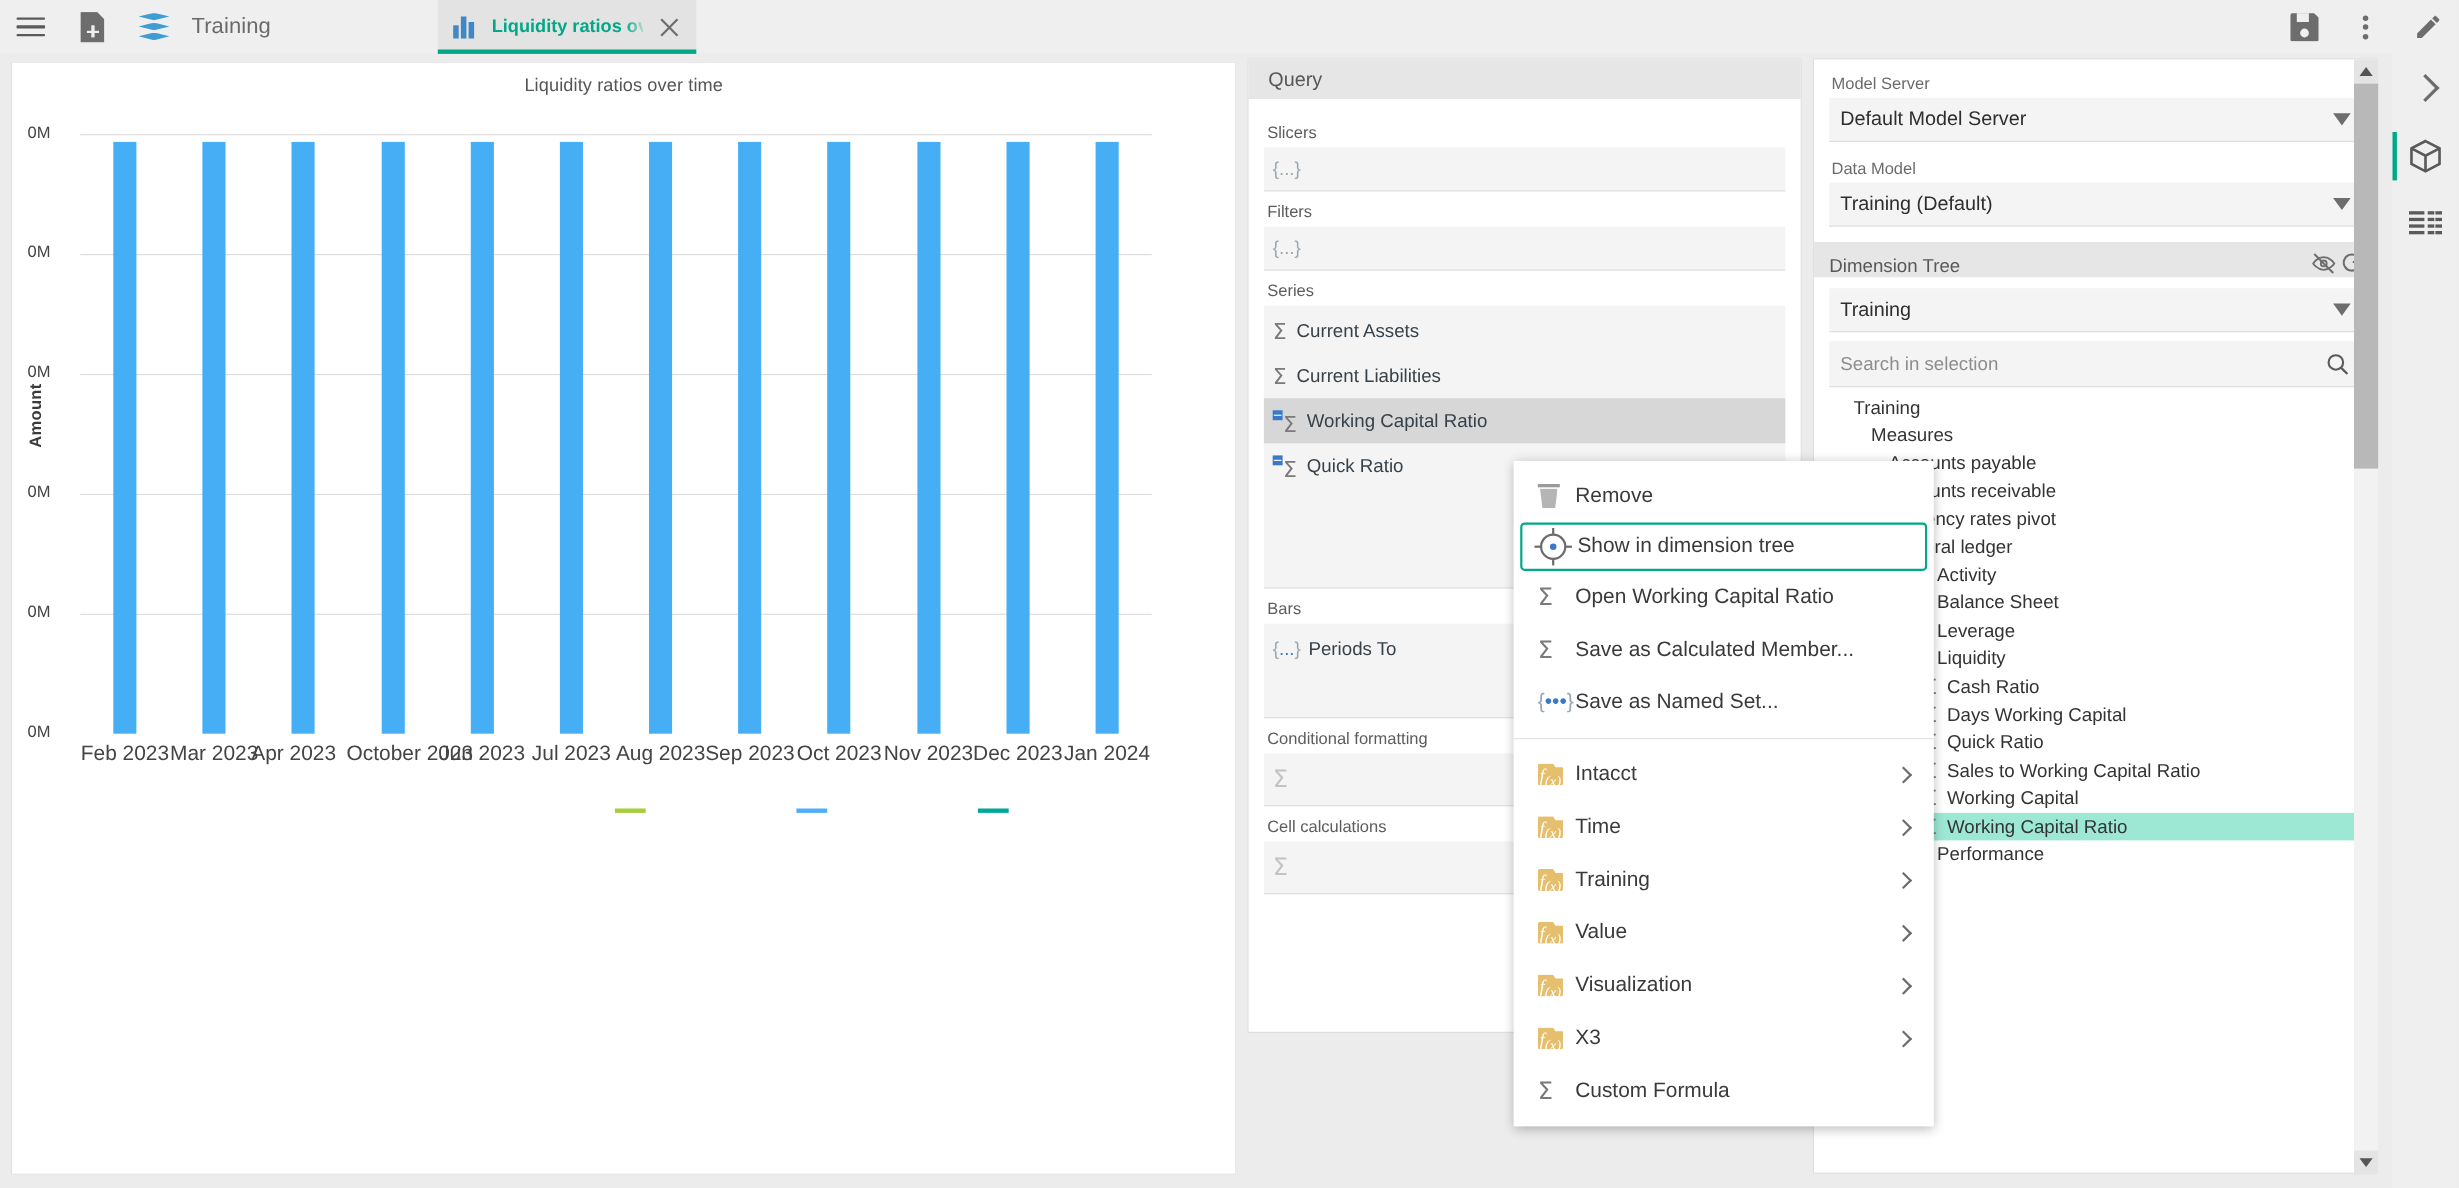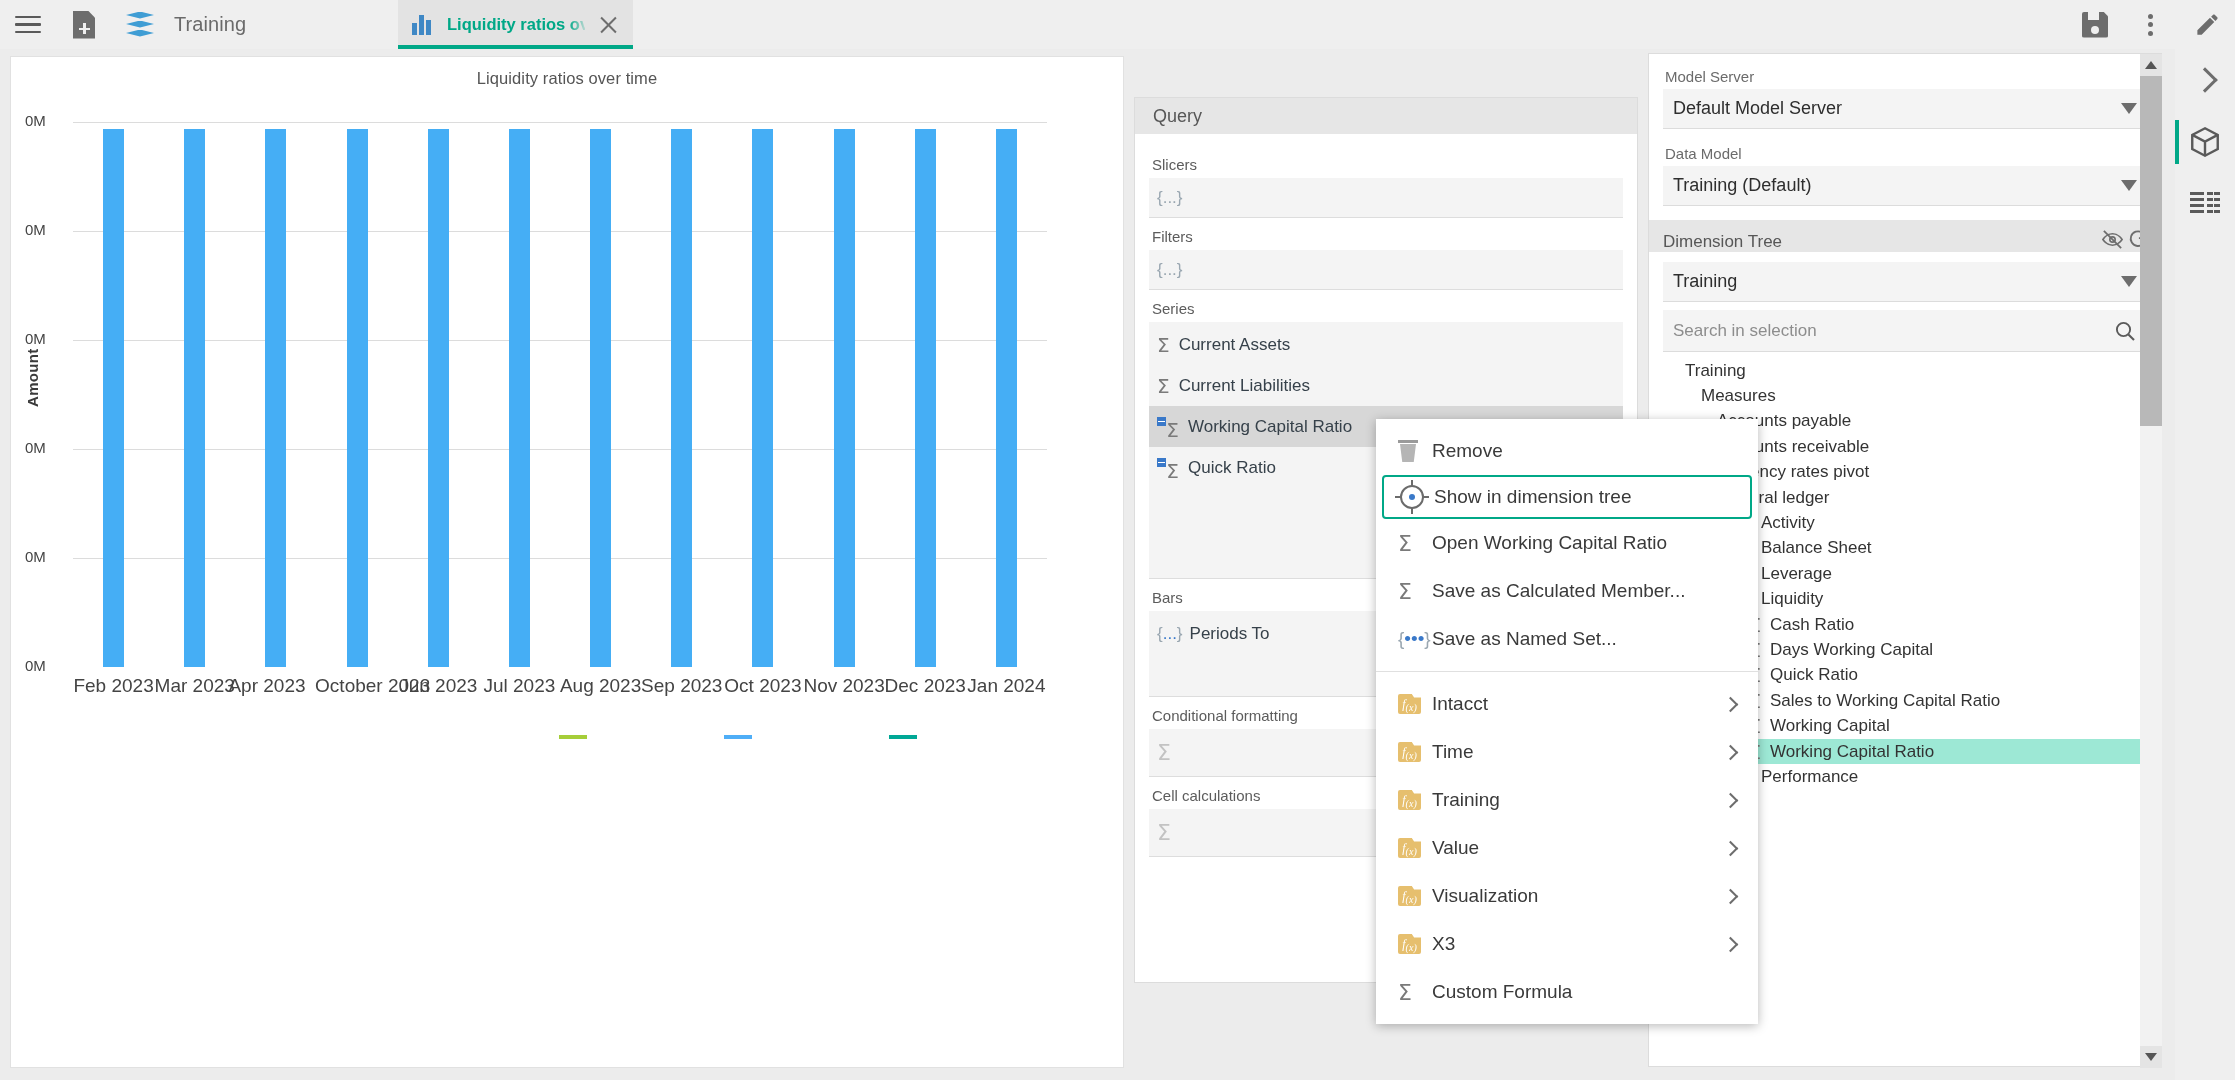--- a/index.html
+++ b/index.html
@@ -134,21 +134,21 @@
   }
   .xtick {
     position:absolute; font-size:19px; color:#444; white-space:nowrap;
   }
   .legend { position:absolute; left:0; top:672px; width:1114px; height:20px; }
   .legend-mark { position:absolute; width:28px; height:4px; }
 
   
   .query-panel {
     position:absolute; left:1134px; top:53px; width:504px; height:886px;
-    background:#fff; border:1px solid #dcdcdc;margin-top:44px;
+    background:#fff; border:1px solid #dcdcdc;
   }
   .panel-head {
     height:36px; background:#e6e6e6; display:flex; align-items:center;
     padding-left:18px; font-size:18px; color:#575757;
   }
   .q-body { padding:12px 14px 0 14px; }
   .q-sec-label { font-size:15px; color:#5c5c5c; margin:10px 0 5px 3px; }
   .q-field {
     background:#f4f4f4; border-bottom:1px solid #dddddd; min-height:40px;
     display:flex; align-items:center; padding:0 8px; font-size:17px; color:#3c3c3c;
@@ -249,21 +249,21 @@
   .target::before { content:''; position:absolute; left:7px; top:7px; width:6px;height:6px;border-radius:50%;background:#3a79c9; }
   .target .tick { position:absolute; background:#6b6b6b; }
   .target .t1 { left:8.7px; top:-7px; width:2.6px; height:6px; }
   .target .t2 { left:8.7px; bottom:-7px; width:2.6px; height:6px; }
   .target .t3 { top:8.7px; left:-7px; height:2.6px; width:6px; }
   .target .t4 { top:8.7px; right:-7px; height:2.6px; width:6px; }
   .fxfolder { width:23px;height:20px;position:relative; }
   .fxfolder .bk { position:absolute; inset:0; background:#e6bf6e; border-radius:2px;
      clip-path: polygon(0 0, 60% 0, 70% 18%, 100% 18%, 100% 100%, 0 100%); }
   .fxfolder .fx { position:absolute; left:0; top:3px; width:23px; text-align:center;
-     font-size:12px; font-style:italic; color:#fff; font-family:"Liberation Serif", serif; }
+     font-size:16px; font-style:italic; color:#fff; font-family:"Liberation Serif", serif; }
   .ctx-sigma { font-size:22px; color:#7a7a7a; font-family:"DejaVu Sans", sans-serif; }
   .ctx-braces { font-size:19px; color:#9aa7b1; }
   .ctx-braces .dots { color:#3a79c9; }
 </style>
 </head>
 <body>
 
 <div class="app">
 
   <div class="topbar">

